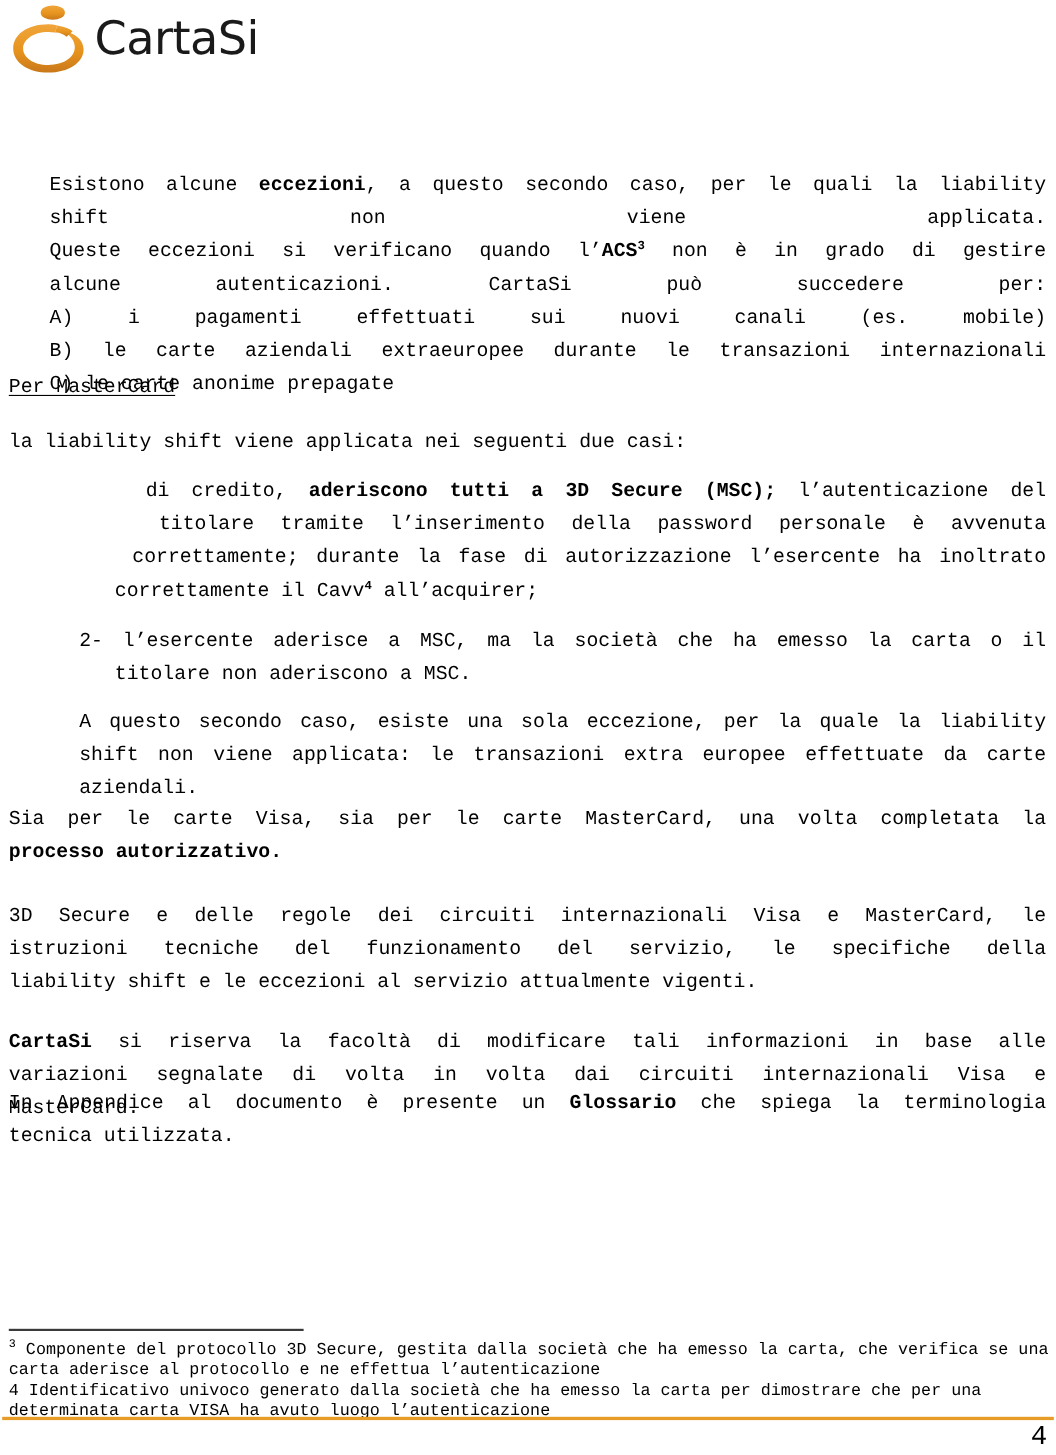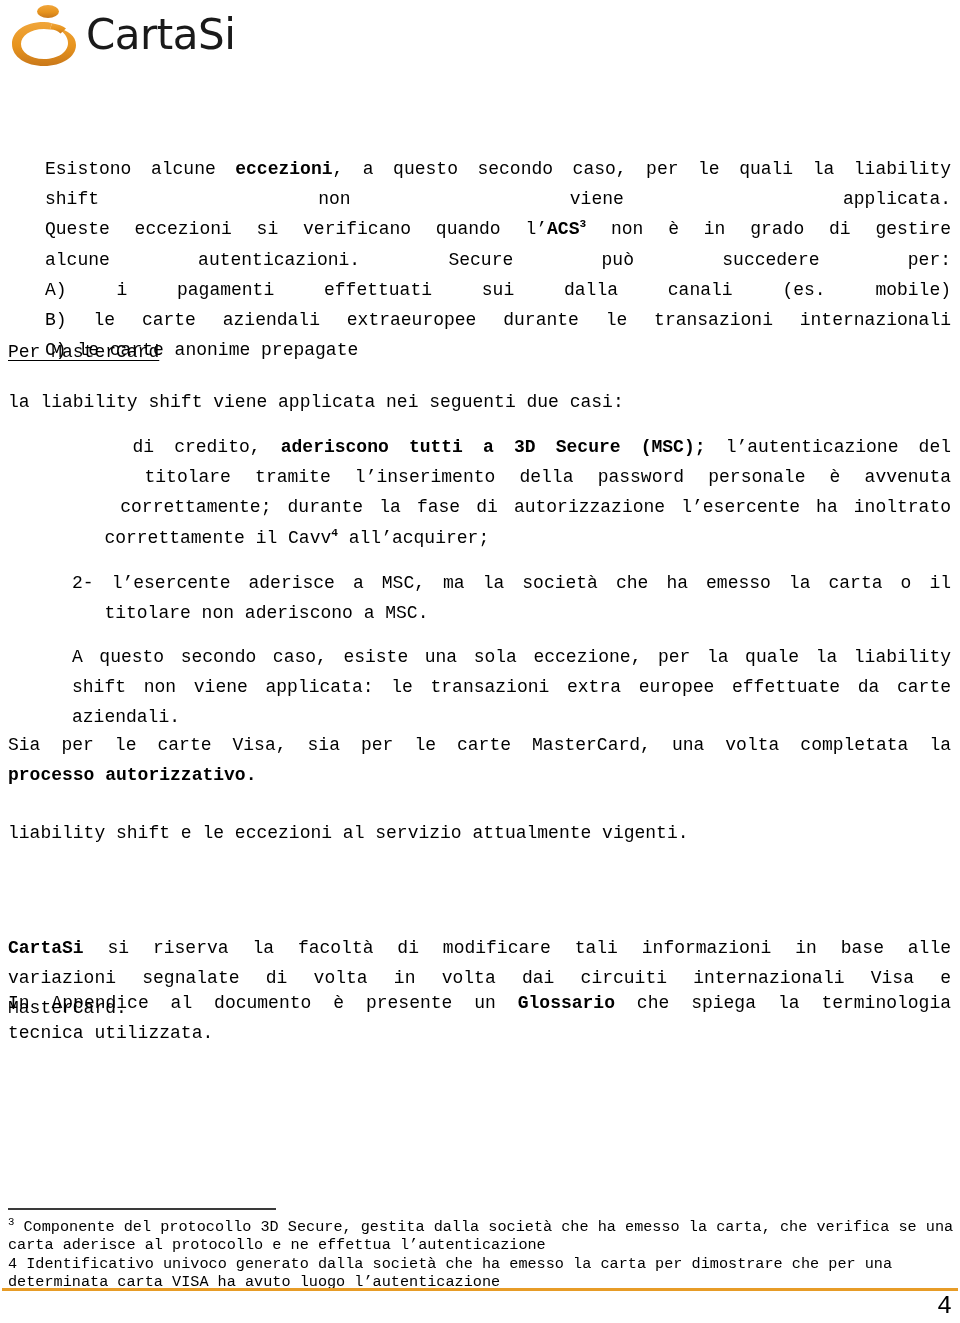--- a/index.html
+++ b/index.html
@@ -160,22 +160,22 @@
     <span class="logo-word">CartaSi</span>
   </div>
 </div>
 
 <div class="doc">
 
   <div class="block" style="left:45px; top:154px; width:906px;">
       <span class="ln"><span>Esistono alcune </span><b>eccezioni</b><span>, a questo secondo caso, per le quali la liability</span></span>
       <span class="ln"><span>shift non viene applicata.</span></span>
       <span class="ln"><span>Queste eccezioni si verificano quando l’</span><b>ACS</b><sup>3</sup><span> non è in grado di gestire</span></span>
-      <span class="ln"><span>alcune autenticazioni. Secure può succedere per:</span></span>
-      <span class="ln"><span>A) i pagamenti effettuati sui dalla canali (es. mobile)</span></span>
+      <span class="ln"><span>alcune autenticazioni. CartaSi può succedere per:</span></span>
+      <span class="ln"><span>A) i pagamenti effettuati sui nuovi canali (es. mobile)</span></span>
       <span class="ln"><span>B) le carte aziendali extraeuropee durante le transazioni internazionali</span></span>
       <span class="ln last"><span>C) le carte anonime prepagate</span></span>
     </div>
 
   <div class="block nojust" style="left:8px; top:337px; width:500px;">
       <span class="ln last"><span class="u-head">Per MasterCard</span></span>
     </div>
 
   <div class="block nojust" style="left:8px; top:387px; width:900px;">
       <span class="ln last"><span>la liability shift viene applicata nei seguenti due casi:</span></span>
@@ -198,20 +198,22 @@
       <span class="ln"><span>shift non viene applicata: le transazioni extra europee effettuate da carte</span></span>
       <span class="ln last"><span>aziendali.</span></span>
     </div>
 
   <div class="block" style="left:8px; top:730px; width:943px;">
       <span class="ln"><span>Sia per le carte Visa, sia per le carte MasterCard, una volta completata la</span></span>
       <span class="ln last"><b>processo autorizzativo.</b></span>
     </div>
 
   <div class="block" style="left:8px; top:818px; width:943px;">
+      <span class="ln"><span>3D Secure e delle regole dei circuiti internazionali Visa e MasterCard, le</span></span>
+      <span class="ln"><span>istruzioni tecniche del funzionamento del servizio, le specifiche della</span></span>
       <span class="ln last"><span>liability shift e le eccezioni al servizio attualmente vigenti.</span></span>
     </div>
 
   <div class="block" style="left:8px; top:933px; width:943px;">
       <span class="ln"><b>CartaSi</b><span> si riserva la facoltà di modificare tali informazioni in base alle</span></span>
       <span class="ln"><span>variazioni segnalate di volta in volta dai circuiti internazionali Visa e</span></span>
       <span class="ln last"><span>MasterCard.</span></span>
     </div>
 
   <div class="block" style="left:8px; top:988px; width:943px;">

